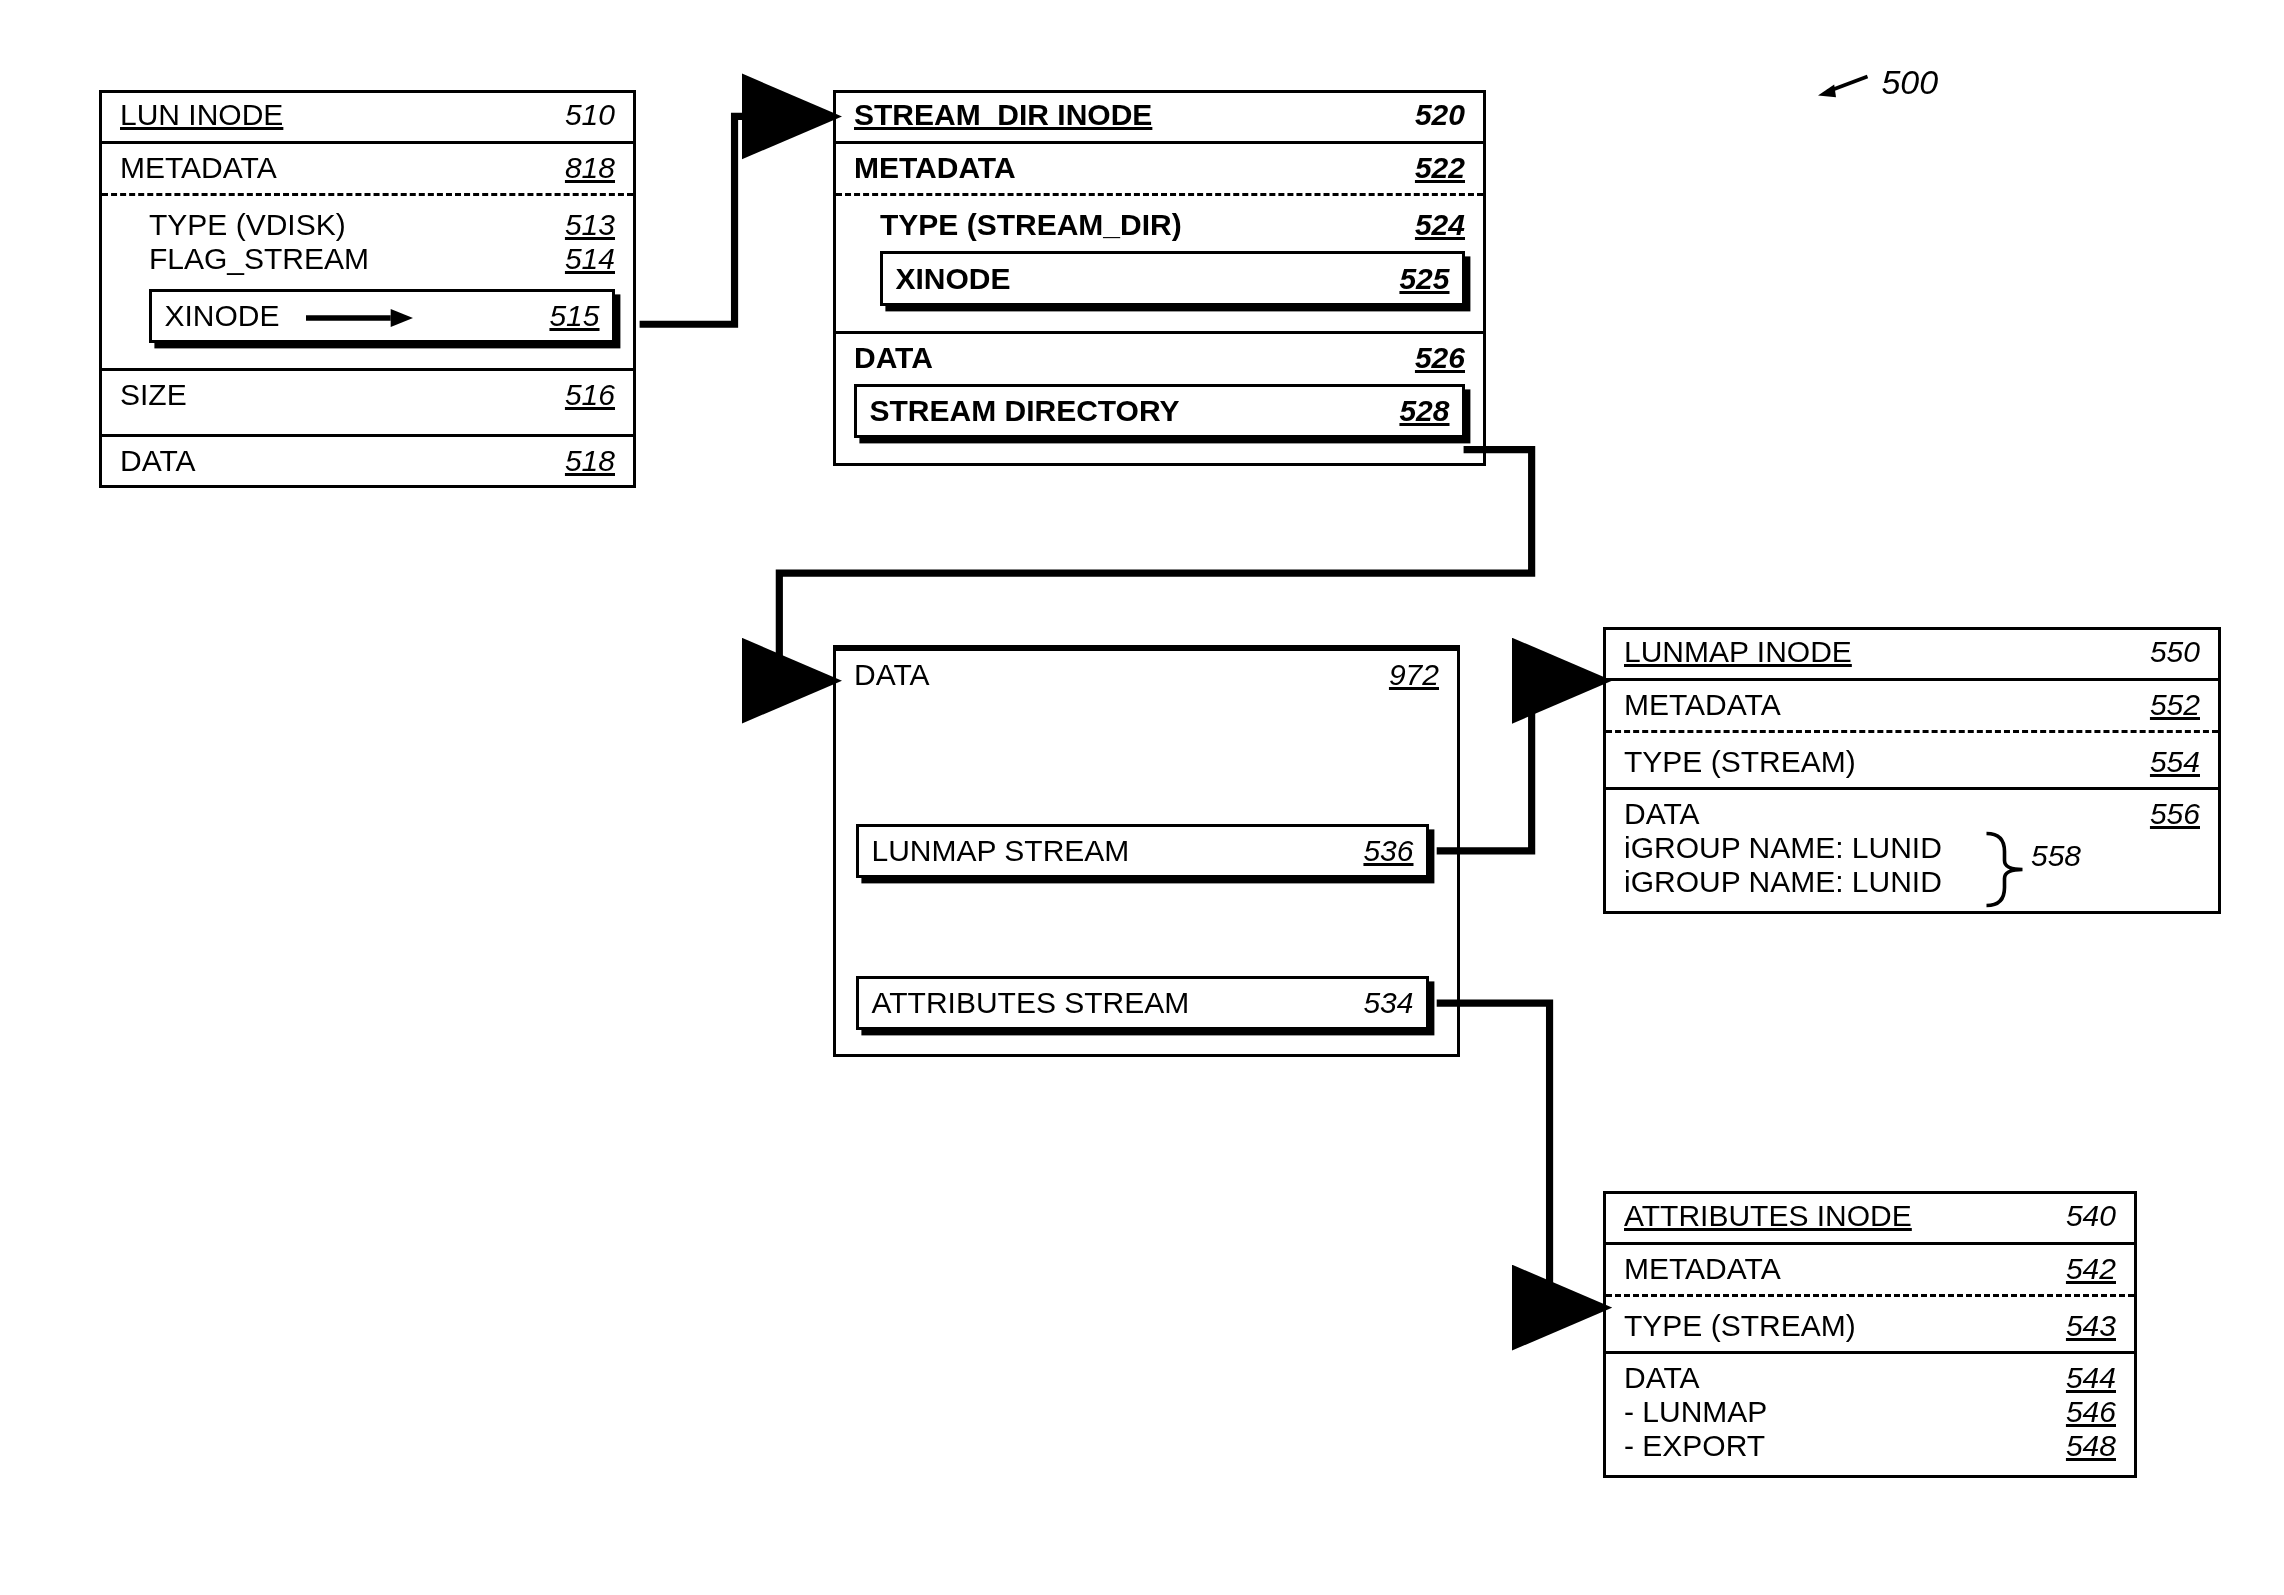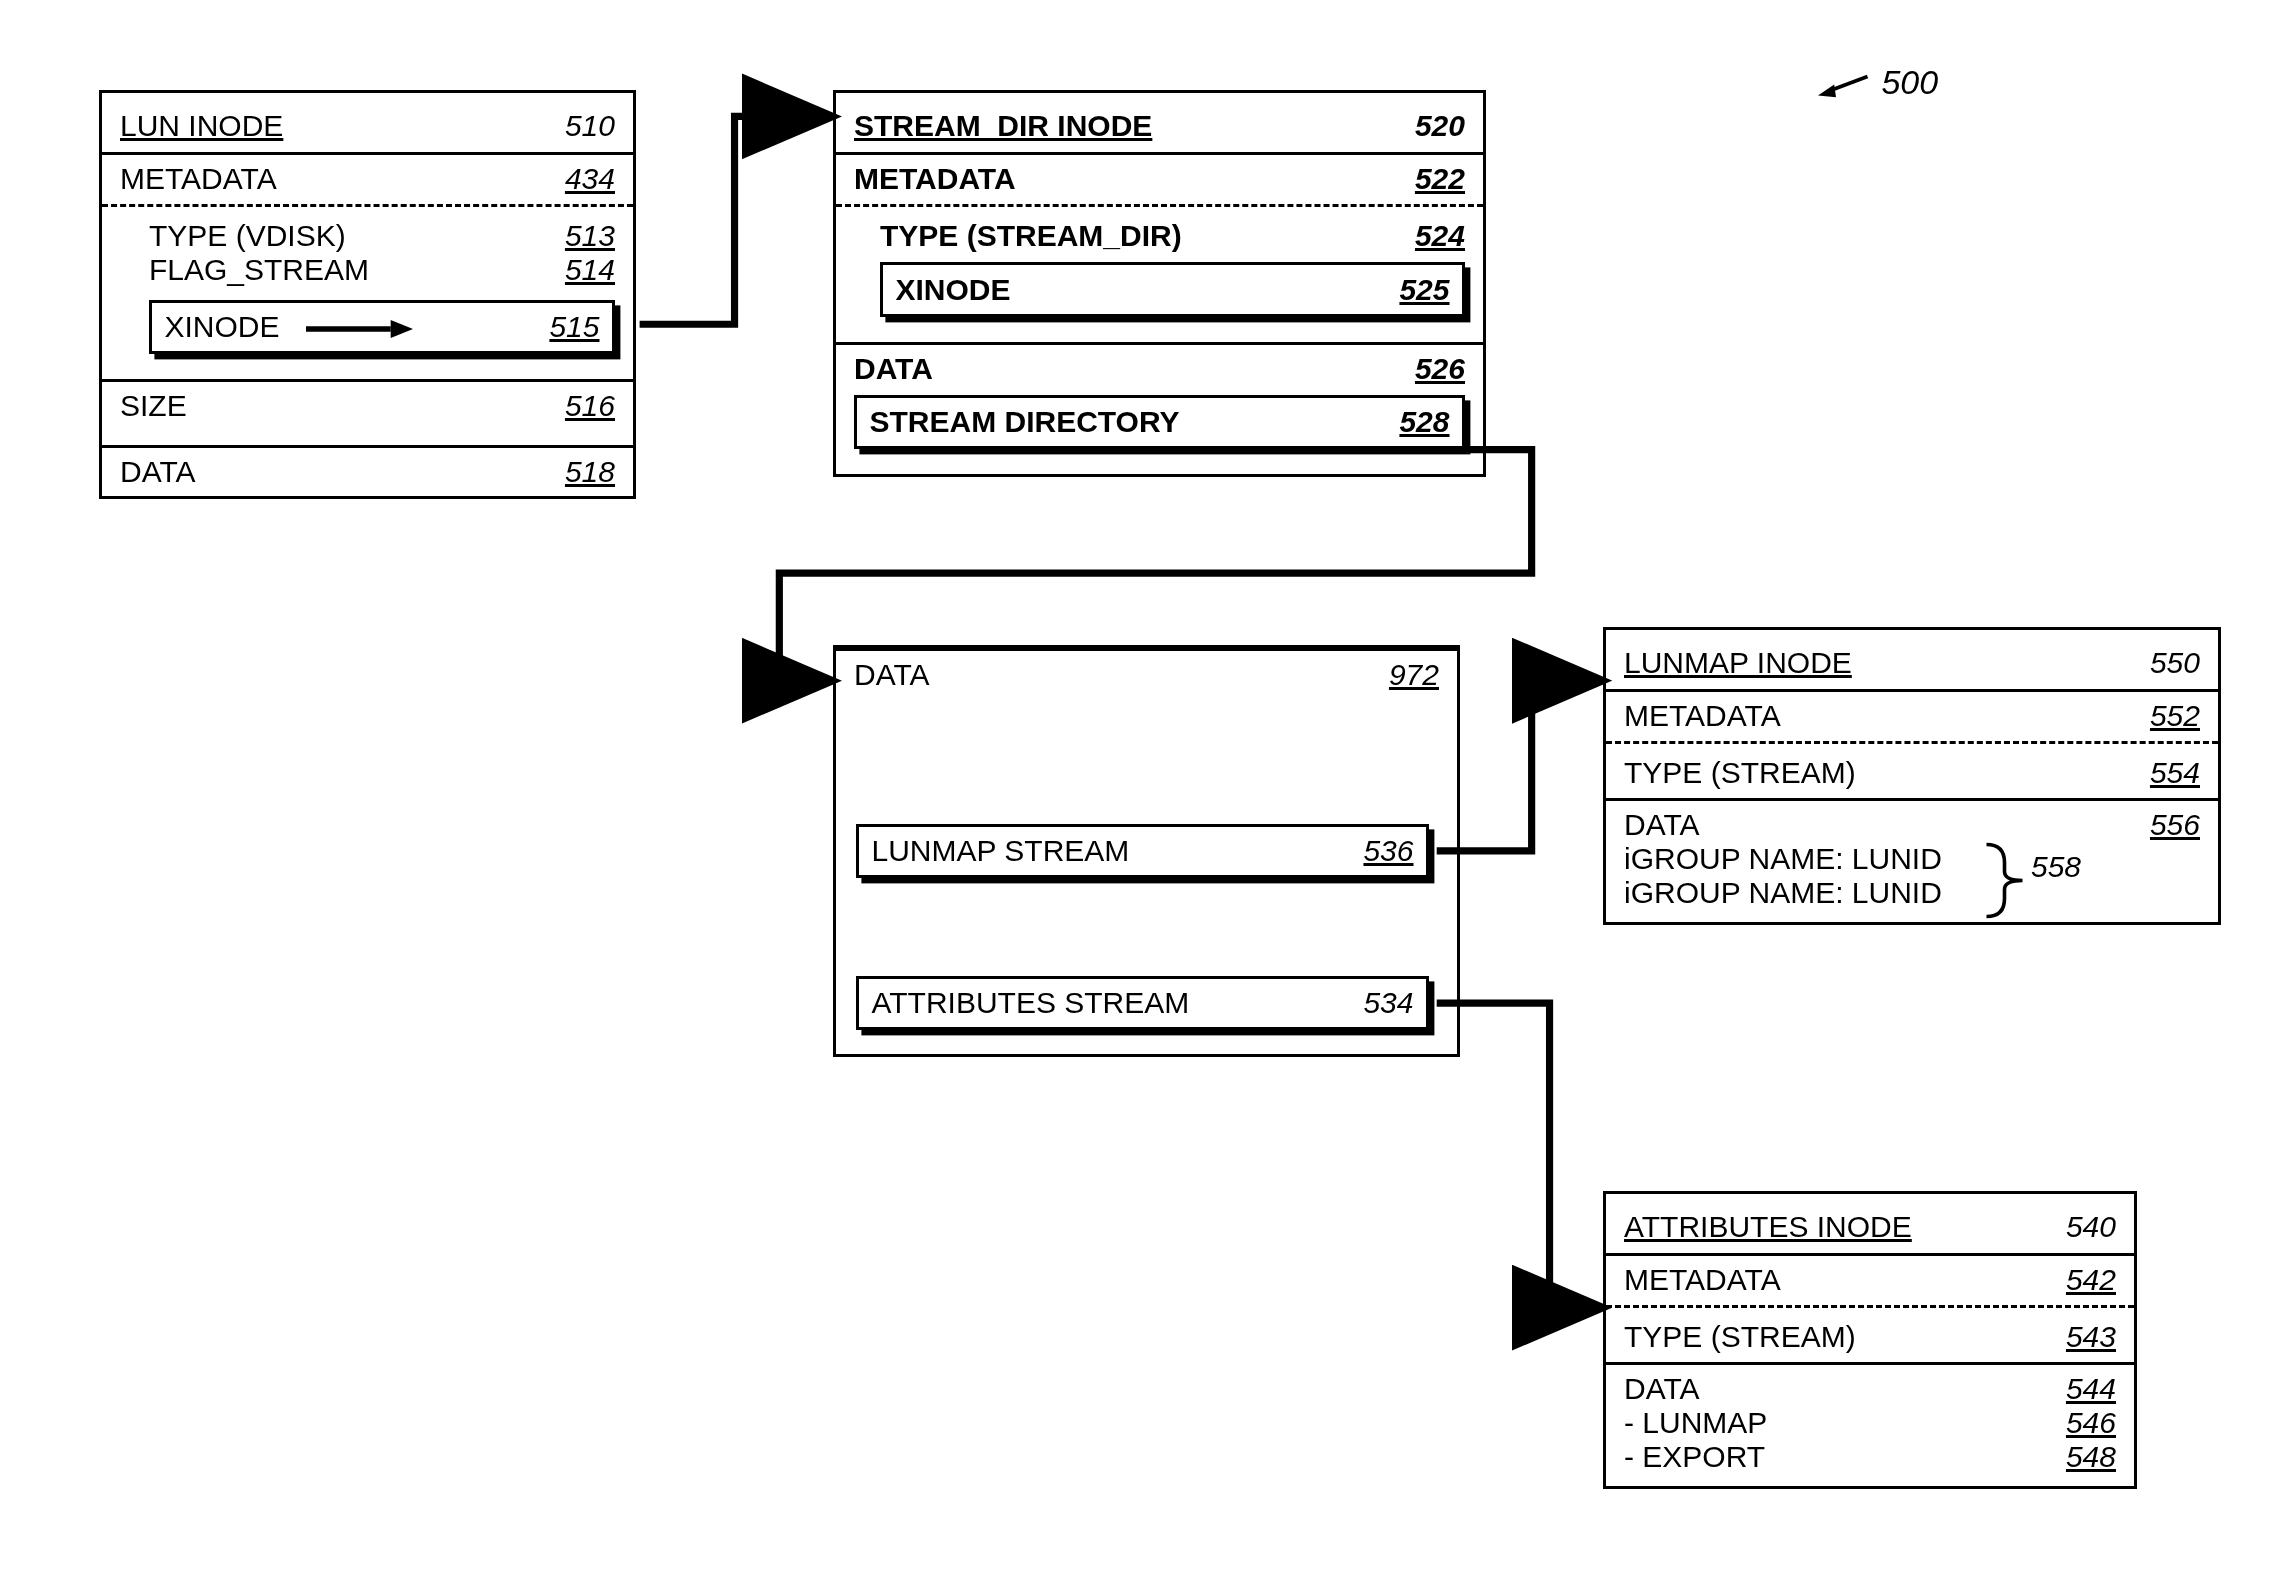--- a/index.html
+++ b/index.html
@@ -13,21 +13,21 @@
     position: relative;
   }
   .block {
     position: absolute;
     border: 3.6px solid #000;
   }
   .title-row {
     display: flex;
     justify-content: space-between;
     align-items: center;
-    padding: 16px 18px 9px 18px;
+    padding: 5px 18px 9px 18px;
     font-size: 30px;
   }
   .title-row .name { text-decoration: underline; }
   .row {
     border-top: 3.6px solid #000;
     padding: 7.2px 18px;
     font-size: 30px;
     display: flex;
     justify-content: space-between;
     position: relative;
@@ -91,21 +91,21 @@
   <span>500</span>
 </div>
 
 <div class="block" style="left:99px; top:90px; width:537px;">
   <div class="title-row">
     <span class="name">LUN INODE</span>
     <span class="plain-num">510</span>
   </div>
   <div class="row dashed-bottom">
     <span>METADATA</span>
-    <span class="num">434</span>
+    <span class="num">818</span>
   </div>
   <div class="multi" style="border-top:none; padding-top:16px;margin-left:29px;">
     <div class="line">
         <span>TYPE (VDISK)</span>
         <span class="num">513</span>
       </div>
     <div class="line">
         <span>FLAG_STREAM</span>
         <span class="num">514</span>
       </div>

